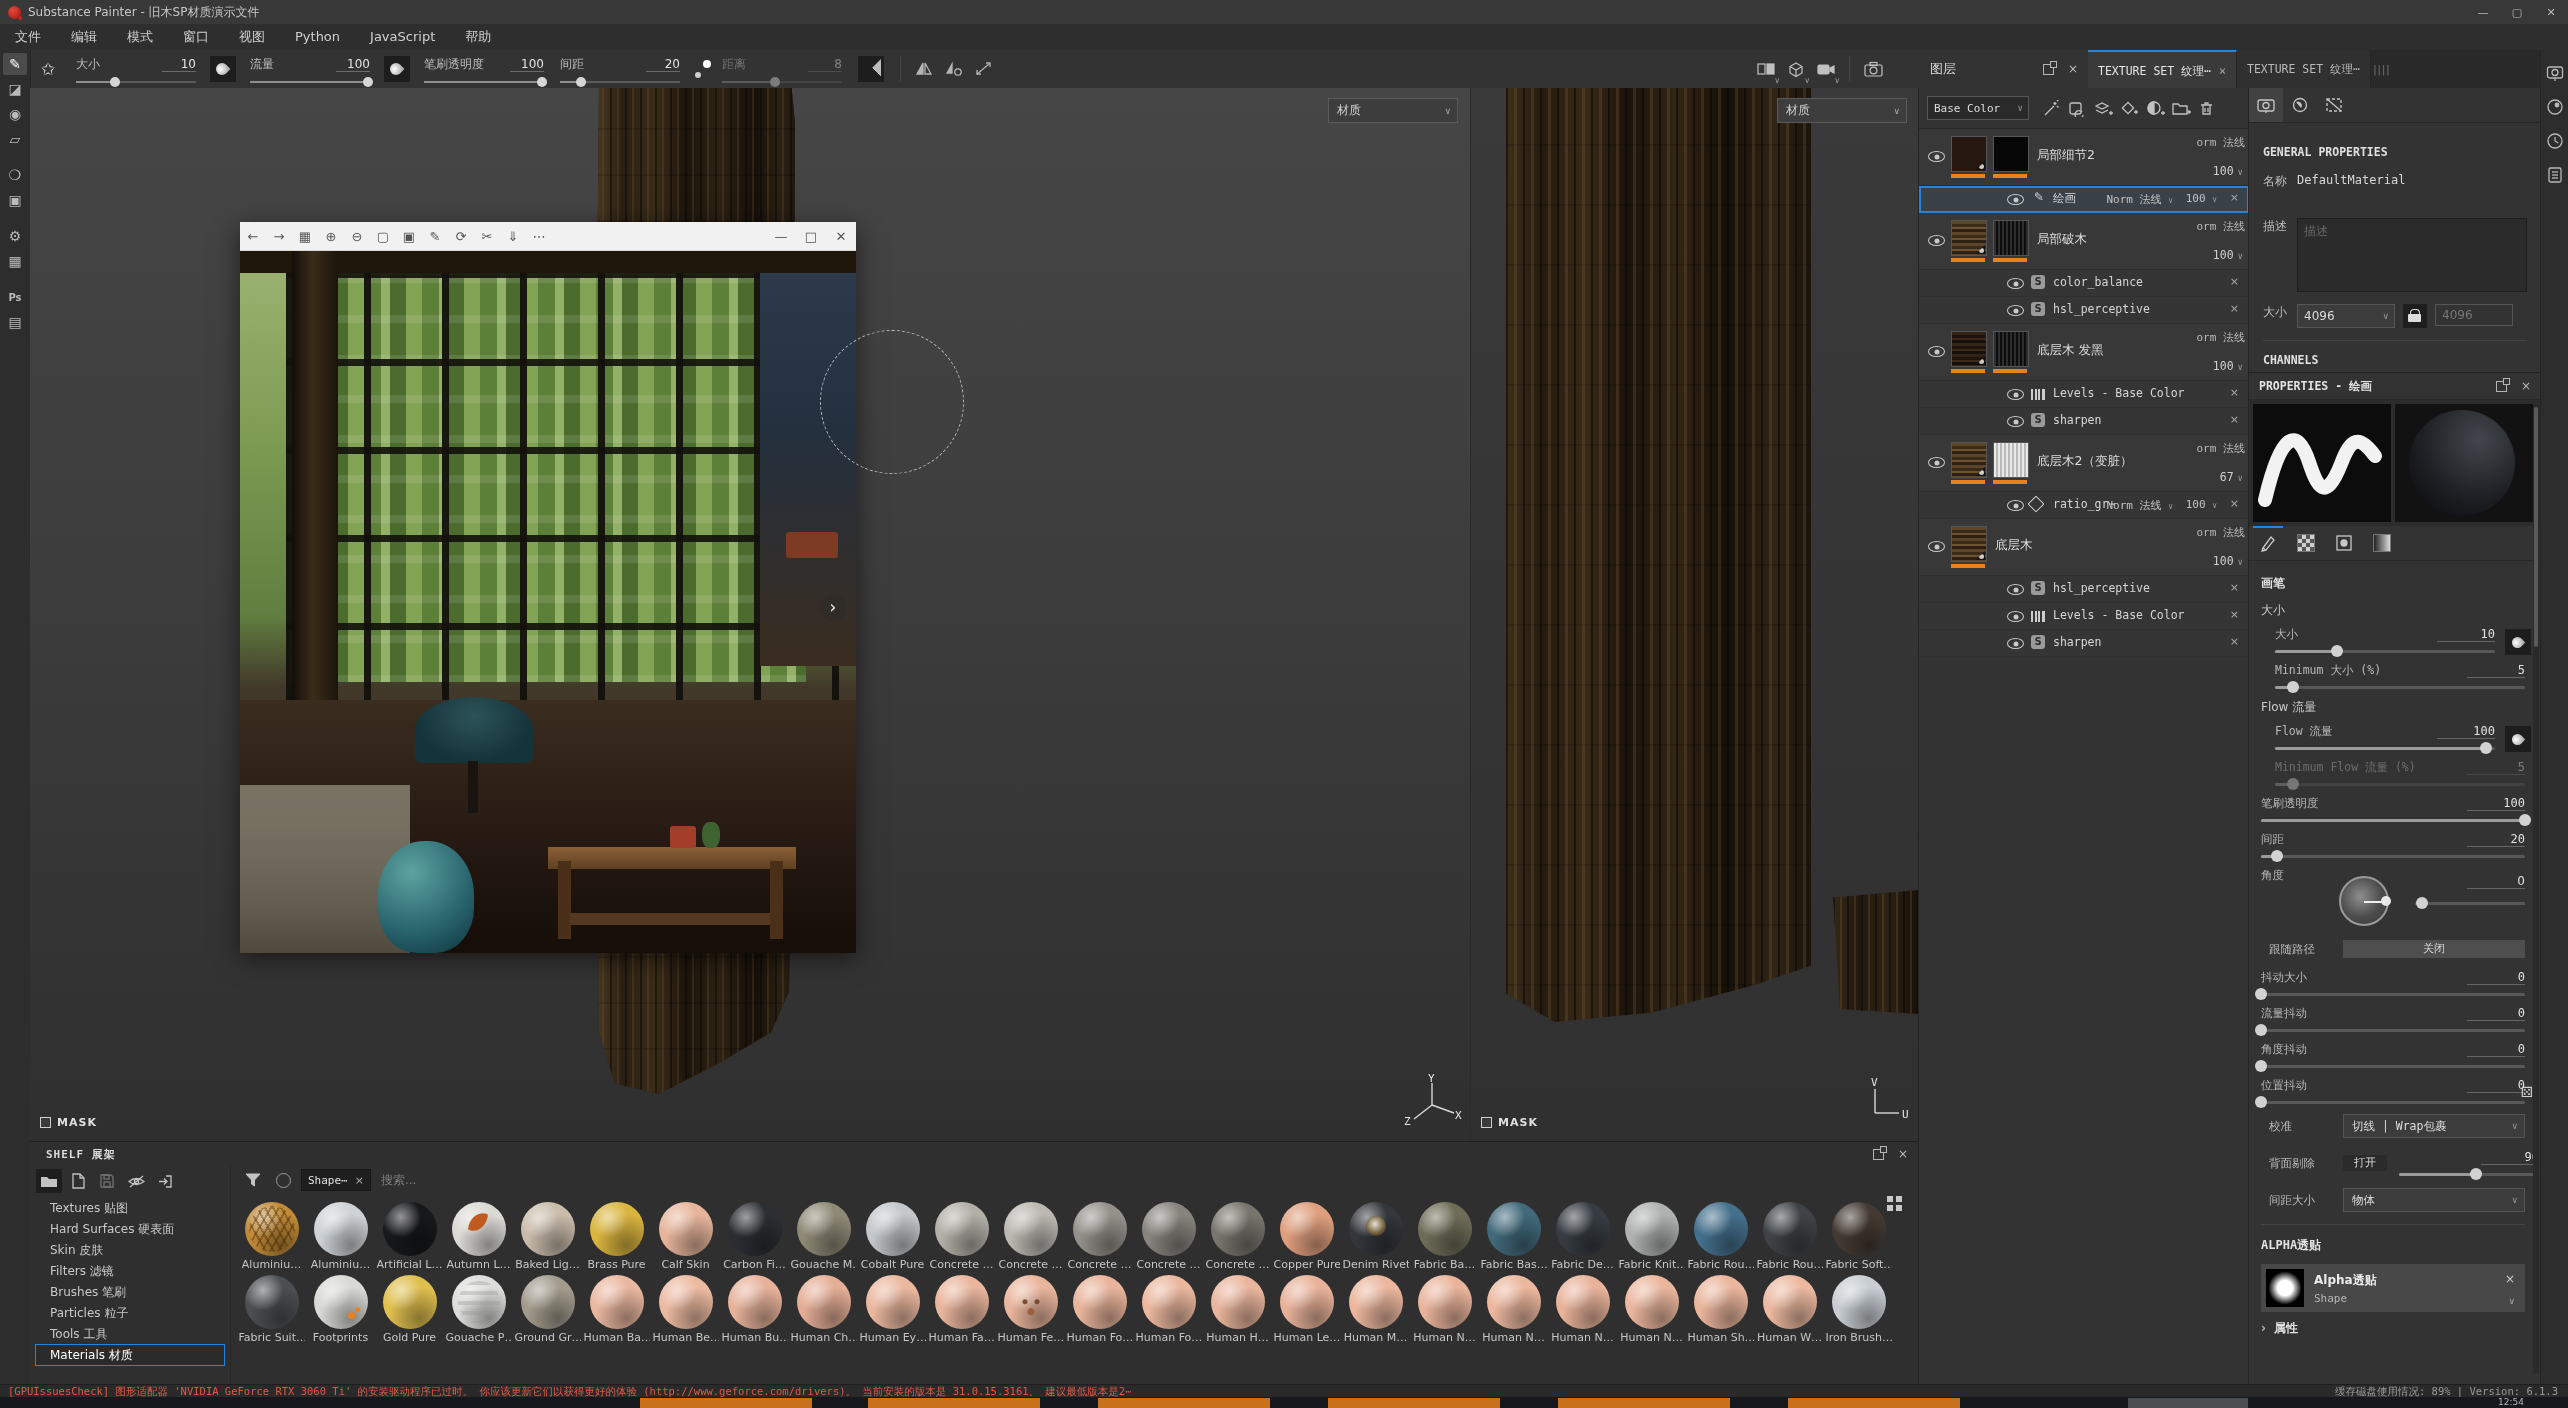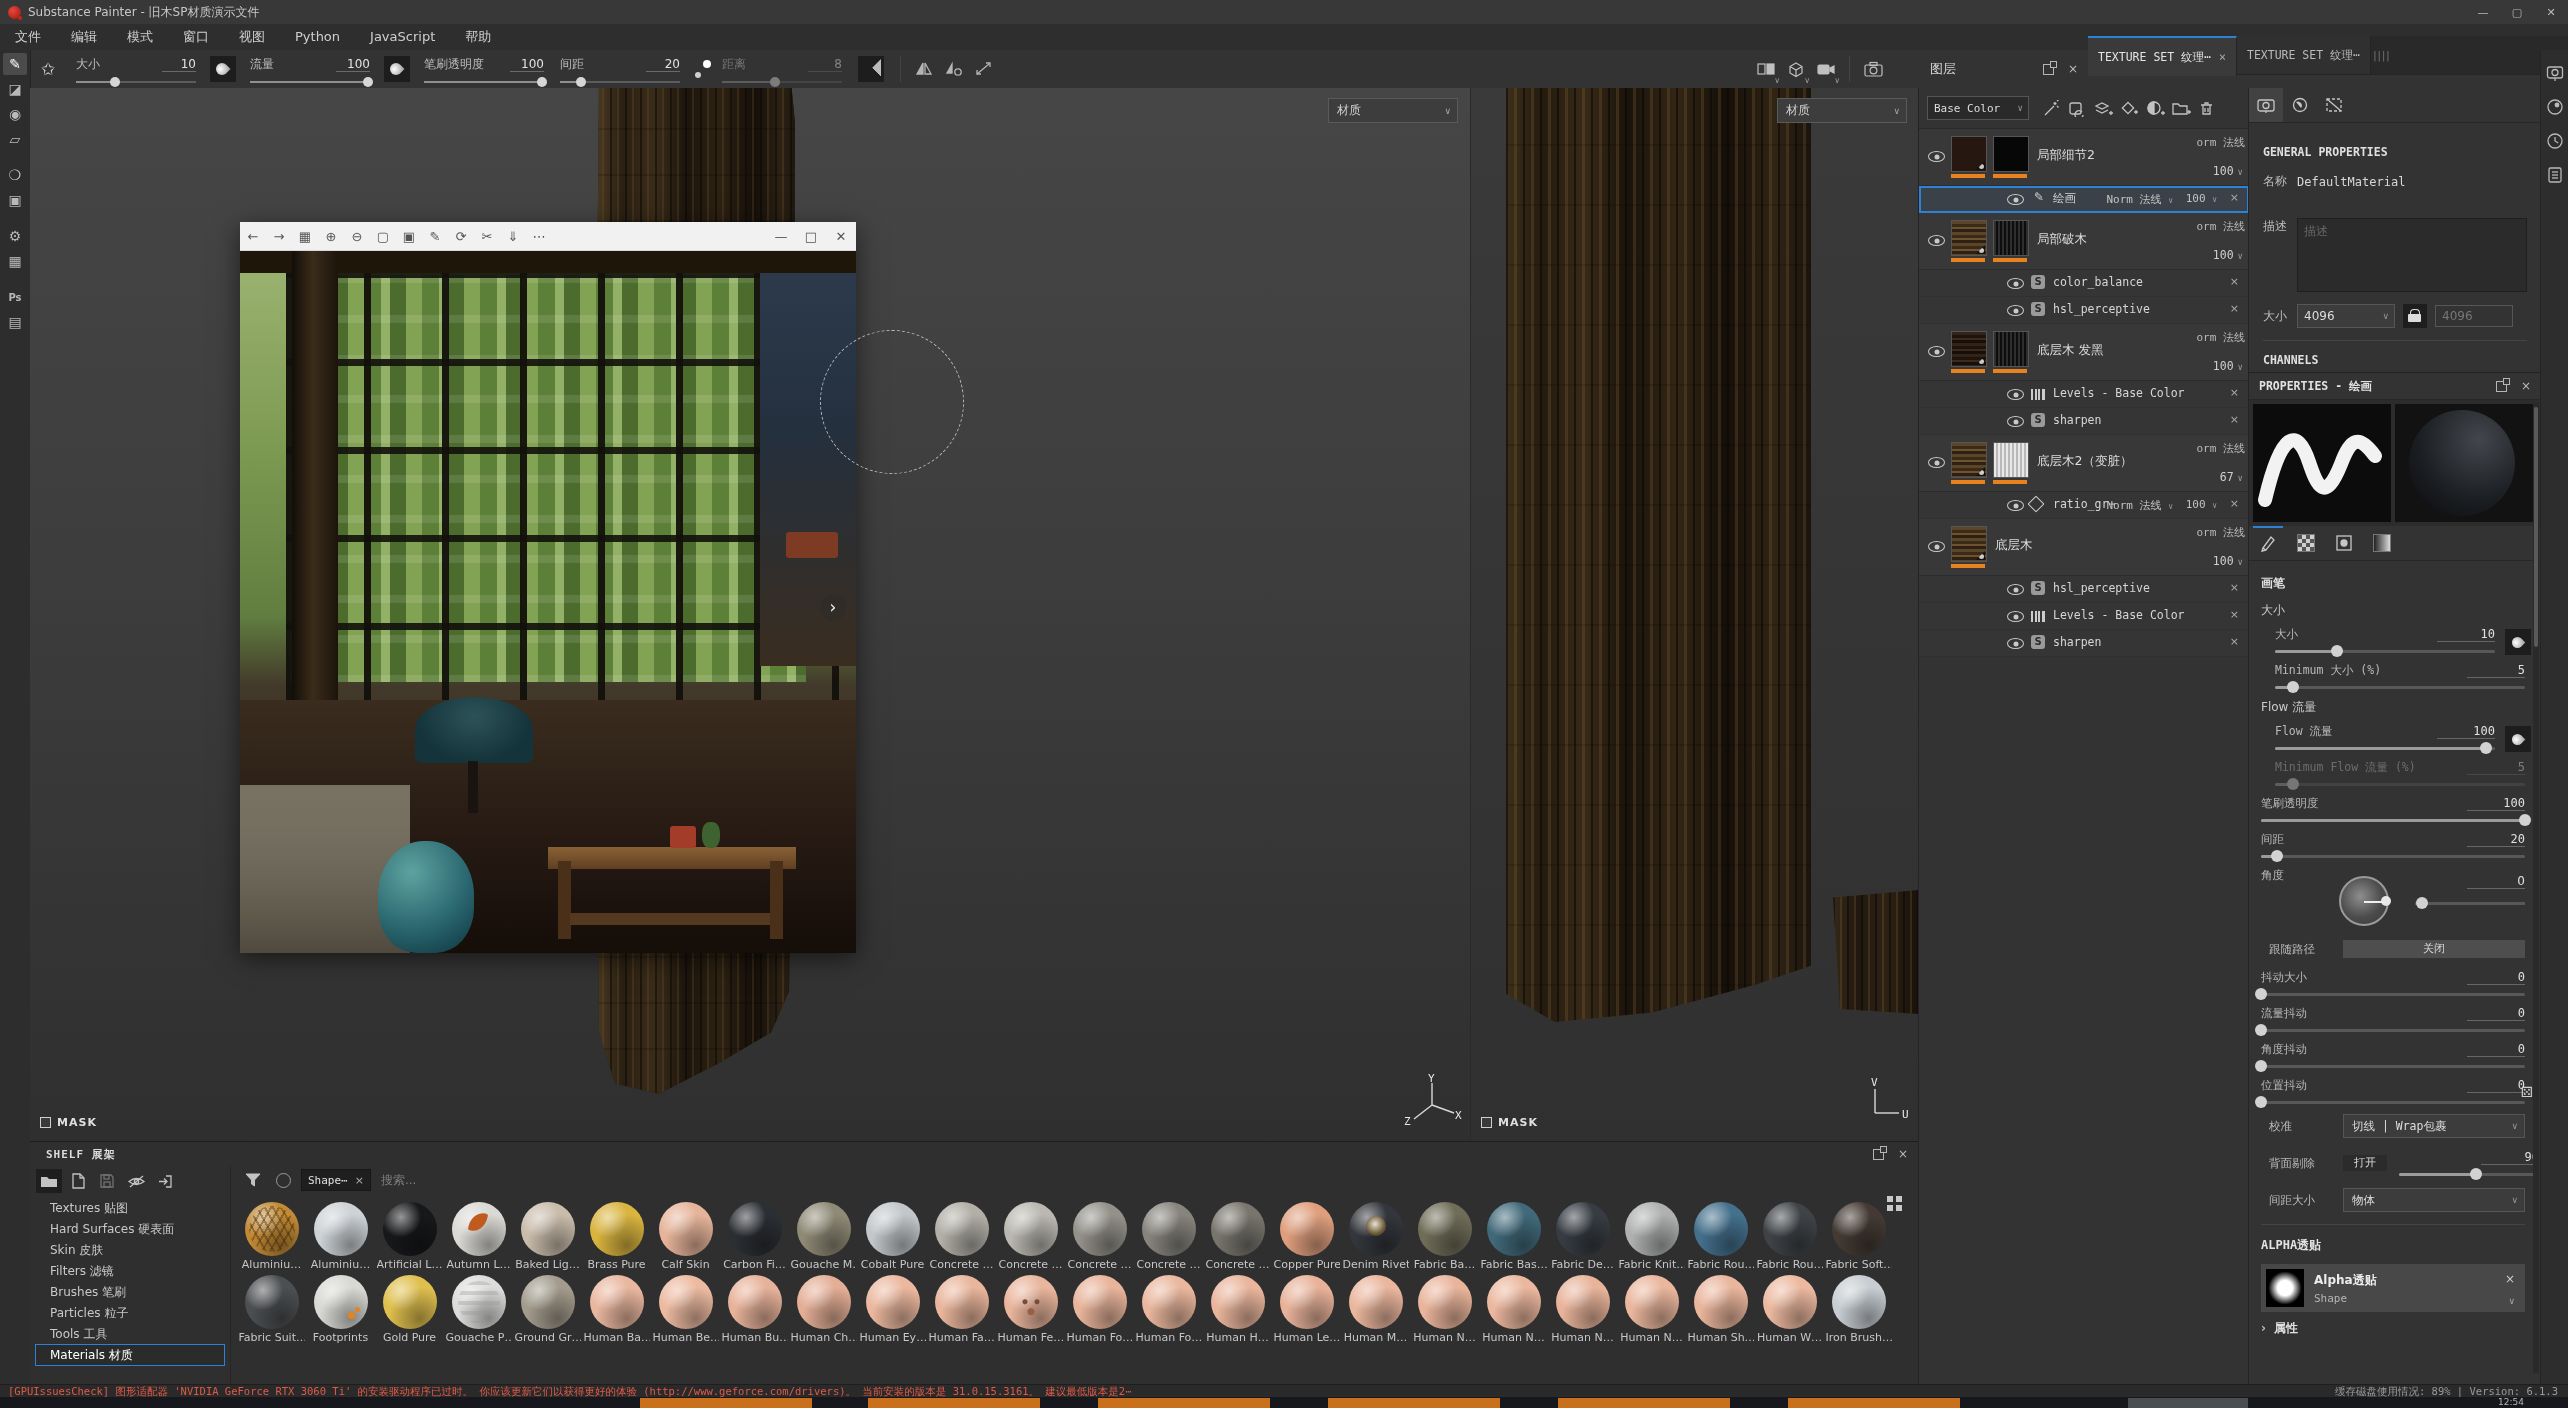--- a/index.html
+++ b/index.html
@@ -147,21 +147,21 @@
       color:#eee;font-size:17px;line-height:24px;text-align:center;}
 
   
   #layers-header{position:absolute;left:1918px;top:50px;width:170px;height:38px;background:#333;
        border-bottom:1px solid #262626;display:flex;align-items:center;}
   #layers-header .ph-title{padding-left:12px;font-size:13px;color:#d8d8d8;flex:1;}
   .i-pop{width:9px;height:9px;border:1px solid #b5b5b5;position:relative;margin-right:14px;}
   .i-pop::after{content:'';position:absolute;right:-4px;top:-4px;width:5px;height:5px;border:1px solid #b5b5b5;background:#333;}
   .i-x{color:#bbb;font-size:12px;margin-right:10px;}
 
-  #tabbar{position:absolute;left:2088px;top:36px;width:480px;height:38px;background:#292929;display:flex;border-bottom:1px solid #262626;}
+  #tabbar{position:absolute;left:2088px;top:50px;width:480px;height:38px;background:#292929;display:flex;border-bottom:1px solid #262626;}
   .tab{height:38px;display:flex;align-items:center;padding:0 10px;font-family:"DejaVu Sans Mono",monospace;
        font-size:11.5px;color:#b9b9b9;background:#303030;border-right:1px solid #242424;white-space:nowrap;}
   .tab.active{background:#3a3a3a;color:#e4e4e4;border-top:2px solid #2e82d6;}
   .tab .tx{margin-left:8px;color:#aaa;}
   .tab-grip{width:22px;display:flex;align-items:center;justify-content:center;color:#777;font-size:10px;letter-spacing:1px;}
 
   #layers-panel{position:absolute;left:1918px;top:88px;width:330px;height:1296px;background:#333;border-left:1px solid #242424;}
   #blend-row{height:40px;display:flex;align-items:center;border-bottom:1px solid #282828;}
   #blend-dd{width:100px;height:22px;background:#2a2a2a;border:1px solid #555;margin-left:8px;display:flex;align-items:center;
             font-family:"DejaVu Sans Mono",monospace;font-size:11px;color:#ddd;}
@@ -209,21 +209,21 @@
   .fxcaret{font-size:8px;color:#999;}
 
   
   #ts-panel{position:absolute;left:2248px;top:88px;width:292px;height:1296px;background:#333;border-left:1px solid #242424;}
   #ts-icontabs{height:34px;display:flex;border-bottom:1px solid #272727;}
   .ts-it{width:34px;height:34px;display:flex;align-items:center;justify-content:center;}
   .ts-it.sel{background:#424242;}
   .ts-it svg{stroke:#c5c5c5;fill:none;stroke-width:1.3;}
   .ts-body{padding:14px 14px 0 14px;}
   .ts-h{font-family:"DejaVu Sans Mono",monospace;font-weight:bold;font-size:11.5px;color:#e0e0e0;margin:8px 0 14px;}
-  .ts-row{display:flex;align-items:center;margin-bottom:12px;}
+  .ts-row{display:flex;align-items:flex-start;margin-bottom:12px;}
   .ts-lab{width:34px;color:#bdbdbd;font-size:12px;flex:none;}
   .ts-val{font-family:"DejaVu Sans Mono",monospace;color:#d8d8d8;font-size:12px;}
   #ts-desc{width:218px;height:64px;background:#2b2b2b;border:1px solid #1f1f1f;color:#666;font-size:12px;padding:4px 6px;}
   .ts-select{width:96px;height:22px;background:#3c3c3c;border:1px solid #565656;display:flex;align-items:center;font-size:12px;color:#ddd;}
   .ts-select span{flex:1;padding-left:6px;}
   .ts-select i{font-style:normal;font-size:9px;color:#999;padding-right:5px;}
   #ts-lock{width:24px;height:24px;background:#1e1e1e;margin:0 8px;position:relative;flex:none;}
   #ts-lock::before{content:'';position:absolute;left:7px;top:5px;width:8px;height:6px;border:1.5px solid #ddd;border-bottom:none;border-radius:4px 4px 0 0;}
   #ts-lock::after{content:'';position:absolute;left:5px;top:10px;width:13px;height:8px;background:#ddd;border-radius:1px;}
   #ts-size2{width:70px;height:20px;border:1px solid #565656;background:#333;color:#777;font-size:12px;line-height:20px;padding-left:6px;}

